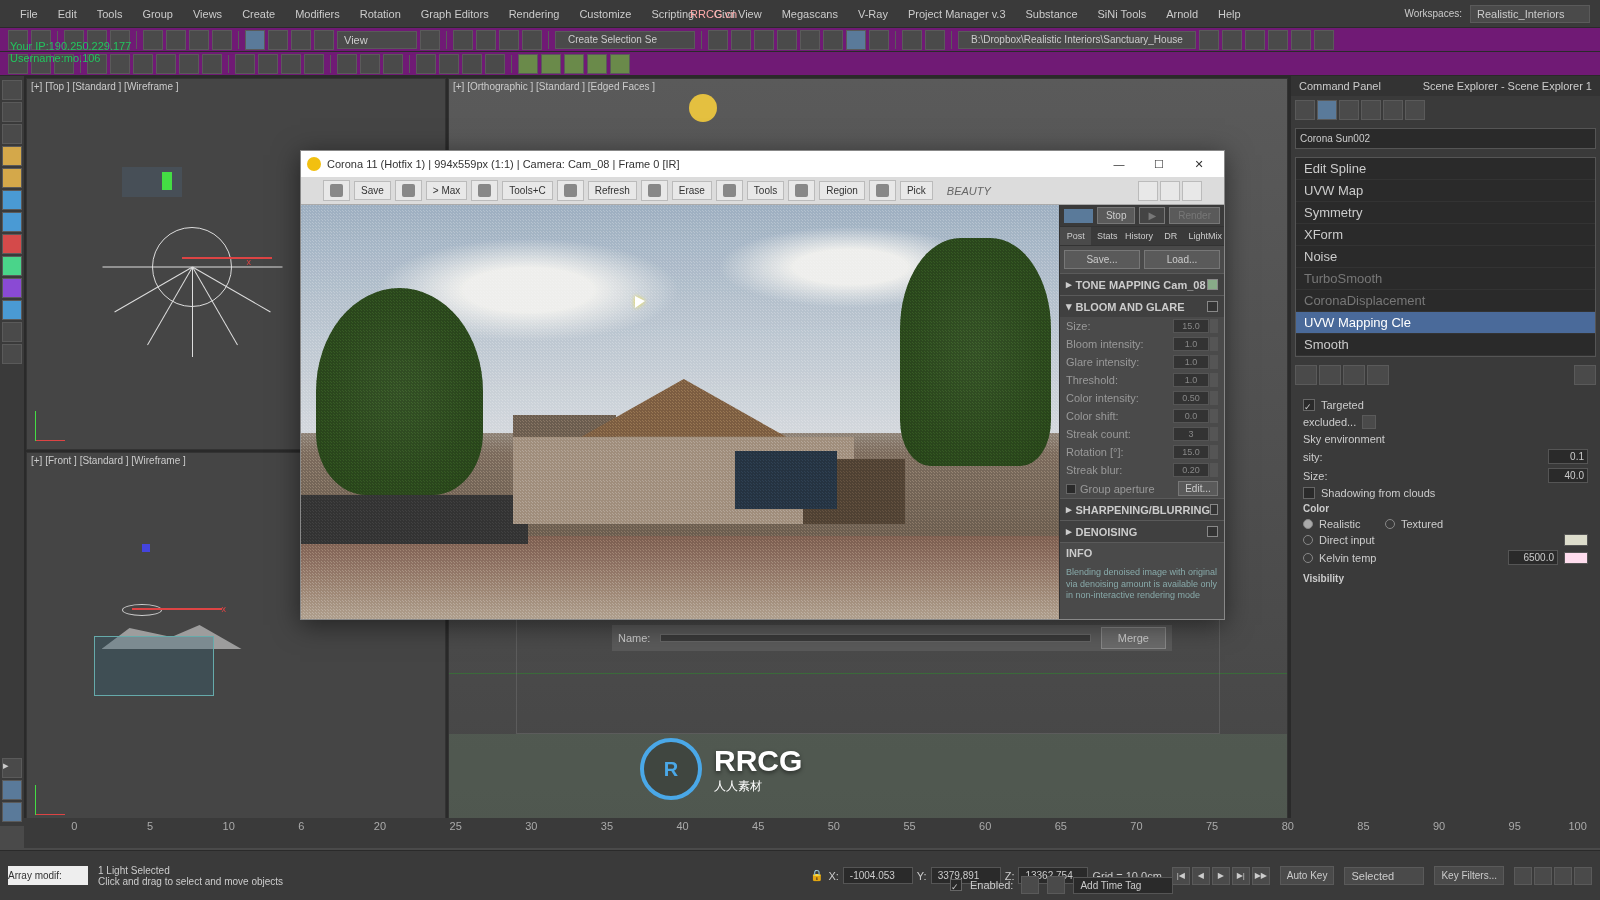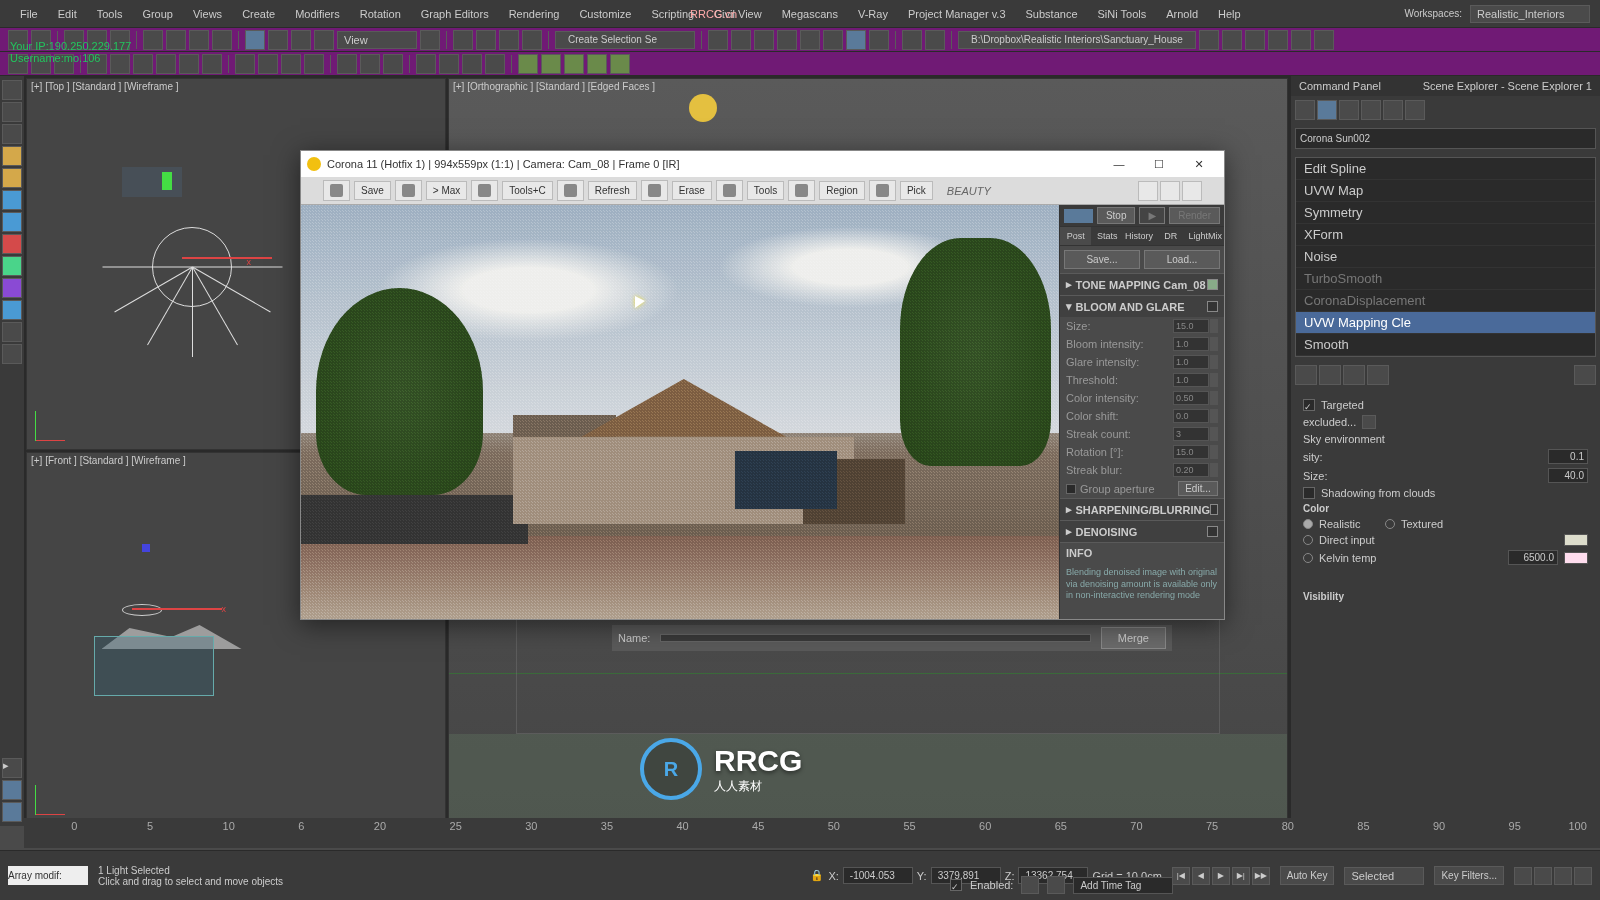--- a/index.html
+++ b/index.html
@@ -107,21 +107,21 @@
 .cw-stab { flex: 1; padding: 4px 2px; text-align: center; font-size: 9px; cursor: pointer; }
 .cw-stab.active { background: #4a4a4a; }
 .cw-side-row { display: flex; gap: 4px; padding: 4px; }
 .cw-side-btn { flex: 1; background: #5a5a5a; border: 1px solid #777; padding: 3px; text-align: center; font-size: 10px; }
 .cw-rollout { border-top: 1px solid #5a5a5a; }
 .cw-rollout-head { display: flex; align-items: center; padding: 4px 6px; background: #404040; cursor: pointer; font-weight: bold; font-size: 9px; }
 .cw-rollout-head .toggle { margin-right: 4px; }
 .cw-rollout-head .chk { margin-left: auto; width: 11px; height: 11px; border: 1px solid #888; background: #333; }
 .cw-prop-row { display: flex; align-items: center; padding: 2px 6px; font-size: 9px; }
 .cw-prop-row label { flex: 1; color: #999; }
-.cw-prop-spin { width: 36px; background: #333; border: 1px solid #555; padding: 1px 2px; font-size: 9px; text-align: left; color: #888; }
+.cw-prop-spin { width: 36px; background: #333; border: 1px solid #555; padding: 1px 2px; font-size: 9px; text-align: center; color: #888; }
 .cw-prop-updown { width: 8px; height: 14px; background: #555; margin-left: 1px; }
 .cw-info { padding: 4px 6px; font-size: 9px; color: #8aa; line-height: 1.3; }
 
 
 .merge-bar { position: absolute; left: 612px; top: 625px; width: 560px; height: 26px; background: #5a5a5a; display: flex; align-items: center; padding: 0 6px; gap: 10px; z-index: 50; }
 .merge-field { flex: 1; background: #3a3a3a; border: 1px solid #666; padding: 3px 6px; }
 .merge-btn { padding: 4px 16px; background: #6a6a6a; border: 1px solid #888; }
 
 
 .timeline-region { position: absolute; bottom: 52px; left: 24px; right: 0; height: 30px; background: #3a3a3a; display: flex; flex-direction: column; }
@@ -406,21 +406,21 @@
         <div class="rp-radio"></div>
         <label style="flex:1">Direct input</label>
         <div class="rp-swatch"></div>
       </div>
       <div class="rp-row">
         <div class="rp-radio"></div>
         <label style="flex:1">Kelvin temp</label>
         <span class="rp-spin" style="width:50px">6500.0</span>
         <div class="rp-swatch" style="background:#fde"></div>
       </div>
-      <div class="rp-row" style="font-weight:bold;margin-top:22px">Visibility</div>
+      <div class="rp-row" style="font-weight:bold;margin-top:4px">Visibility</div>
     </div>
   </div>
 </div>
 
 <div class="merge-bar">
   <span>Name:</span>
   <div class="merge-field"></div>
   <div class="merge-btn">Merge</div>
 </div>
 

